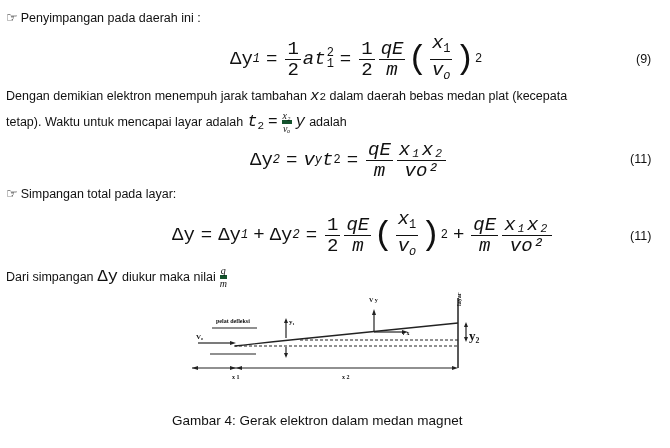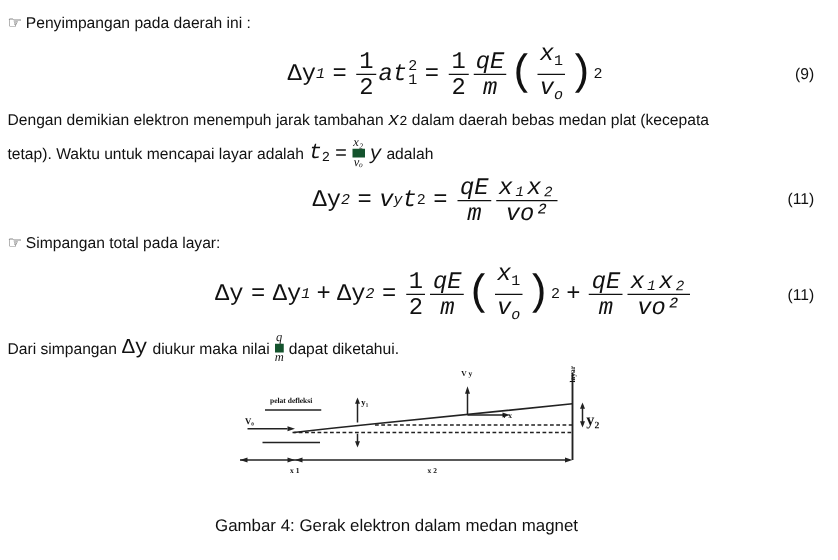--- a/index.html
+++ b/index.html
@@ -11,21 +11,21 @@
   .mi { font-style:italic; }
   .sub { font-size:12px; vertical-align:-4px; }
   .sup { font-size:12px; vertical-align:9px; }
   .frac { display:inline-block; vertical-align:middle; text-align:center; margin:0 2px; }
   .frac > span { display:block; line-height:20px; }
   .frac .num { border-bottom:1px solid #111; padding:0 2px; }
   .paren { font-size:34px; vertical-align:middle; font-weight:200; }
   .eqno { font-size:12.5px; }
   .hand { font-size:13px; margin-right:3px; }
   .small-frac { display:inline-block; vertical-align:middle; text-align:center; font-family:"Liberation Serif", serif; font-style:italic; font-size:10px; line-height:9px; }
-  .small-frac .num { border-bottom:7px solid #14532d; display:block; padding:0 1px;text-align:center; }
+  .small-frac .num { border-bottom:4px solid #14532d; display:block; padding:0 1px;text-align:center; }
   .small-frac .den { display:block; }
   .caption { font-size:13.5px; }
 </style>
 </head>
 <body>
 
 <div class="abs txt" style="left:6px; top:10px;">
   <span class="hand">☞</span><span>Penyimpangan pada daerah ini :</span>
 </div>
 
@@ -140,21 +140,20 @@
 <div class="abs eqno" style="left:630px; top:229px;">(11)</div>
 
 <div class="abs txt" style="left:6px; top:266px; display:flex; align-items:center;">
   <span>Dari simpangan</span>
   <span class="math mi" style="font-size:17px; margin:0 4px; font-style:normal;">Δy</span>
   <span>diukur maka nilai</span>
   <span class="small-frac" style="margin:0 4px;">
       <span class="num">q</span>
       <span class="den">m</span>
     </span>
-  <span>dapat diketahui.</span>
 </div>
 
 <div class="abs" style="left:190px; top:292px; width:290px; height:100px;">
   <svg width="290" height="100" viewBox="0 0 290 100">
     <g stroke="#222" fill="none" stroke-width="1.2">
 
       <line x1="22" y1="36" x2="67" y2="36"></line>
 
       <line x1="20" y1="62" x2="66" y2="62"></line>
 

